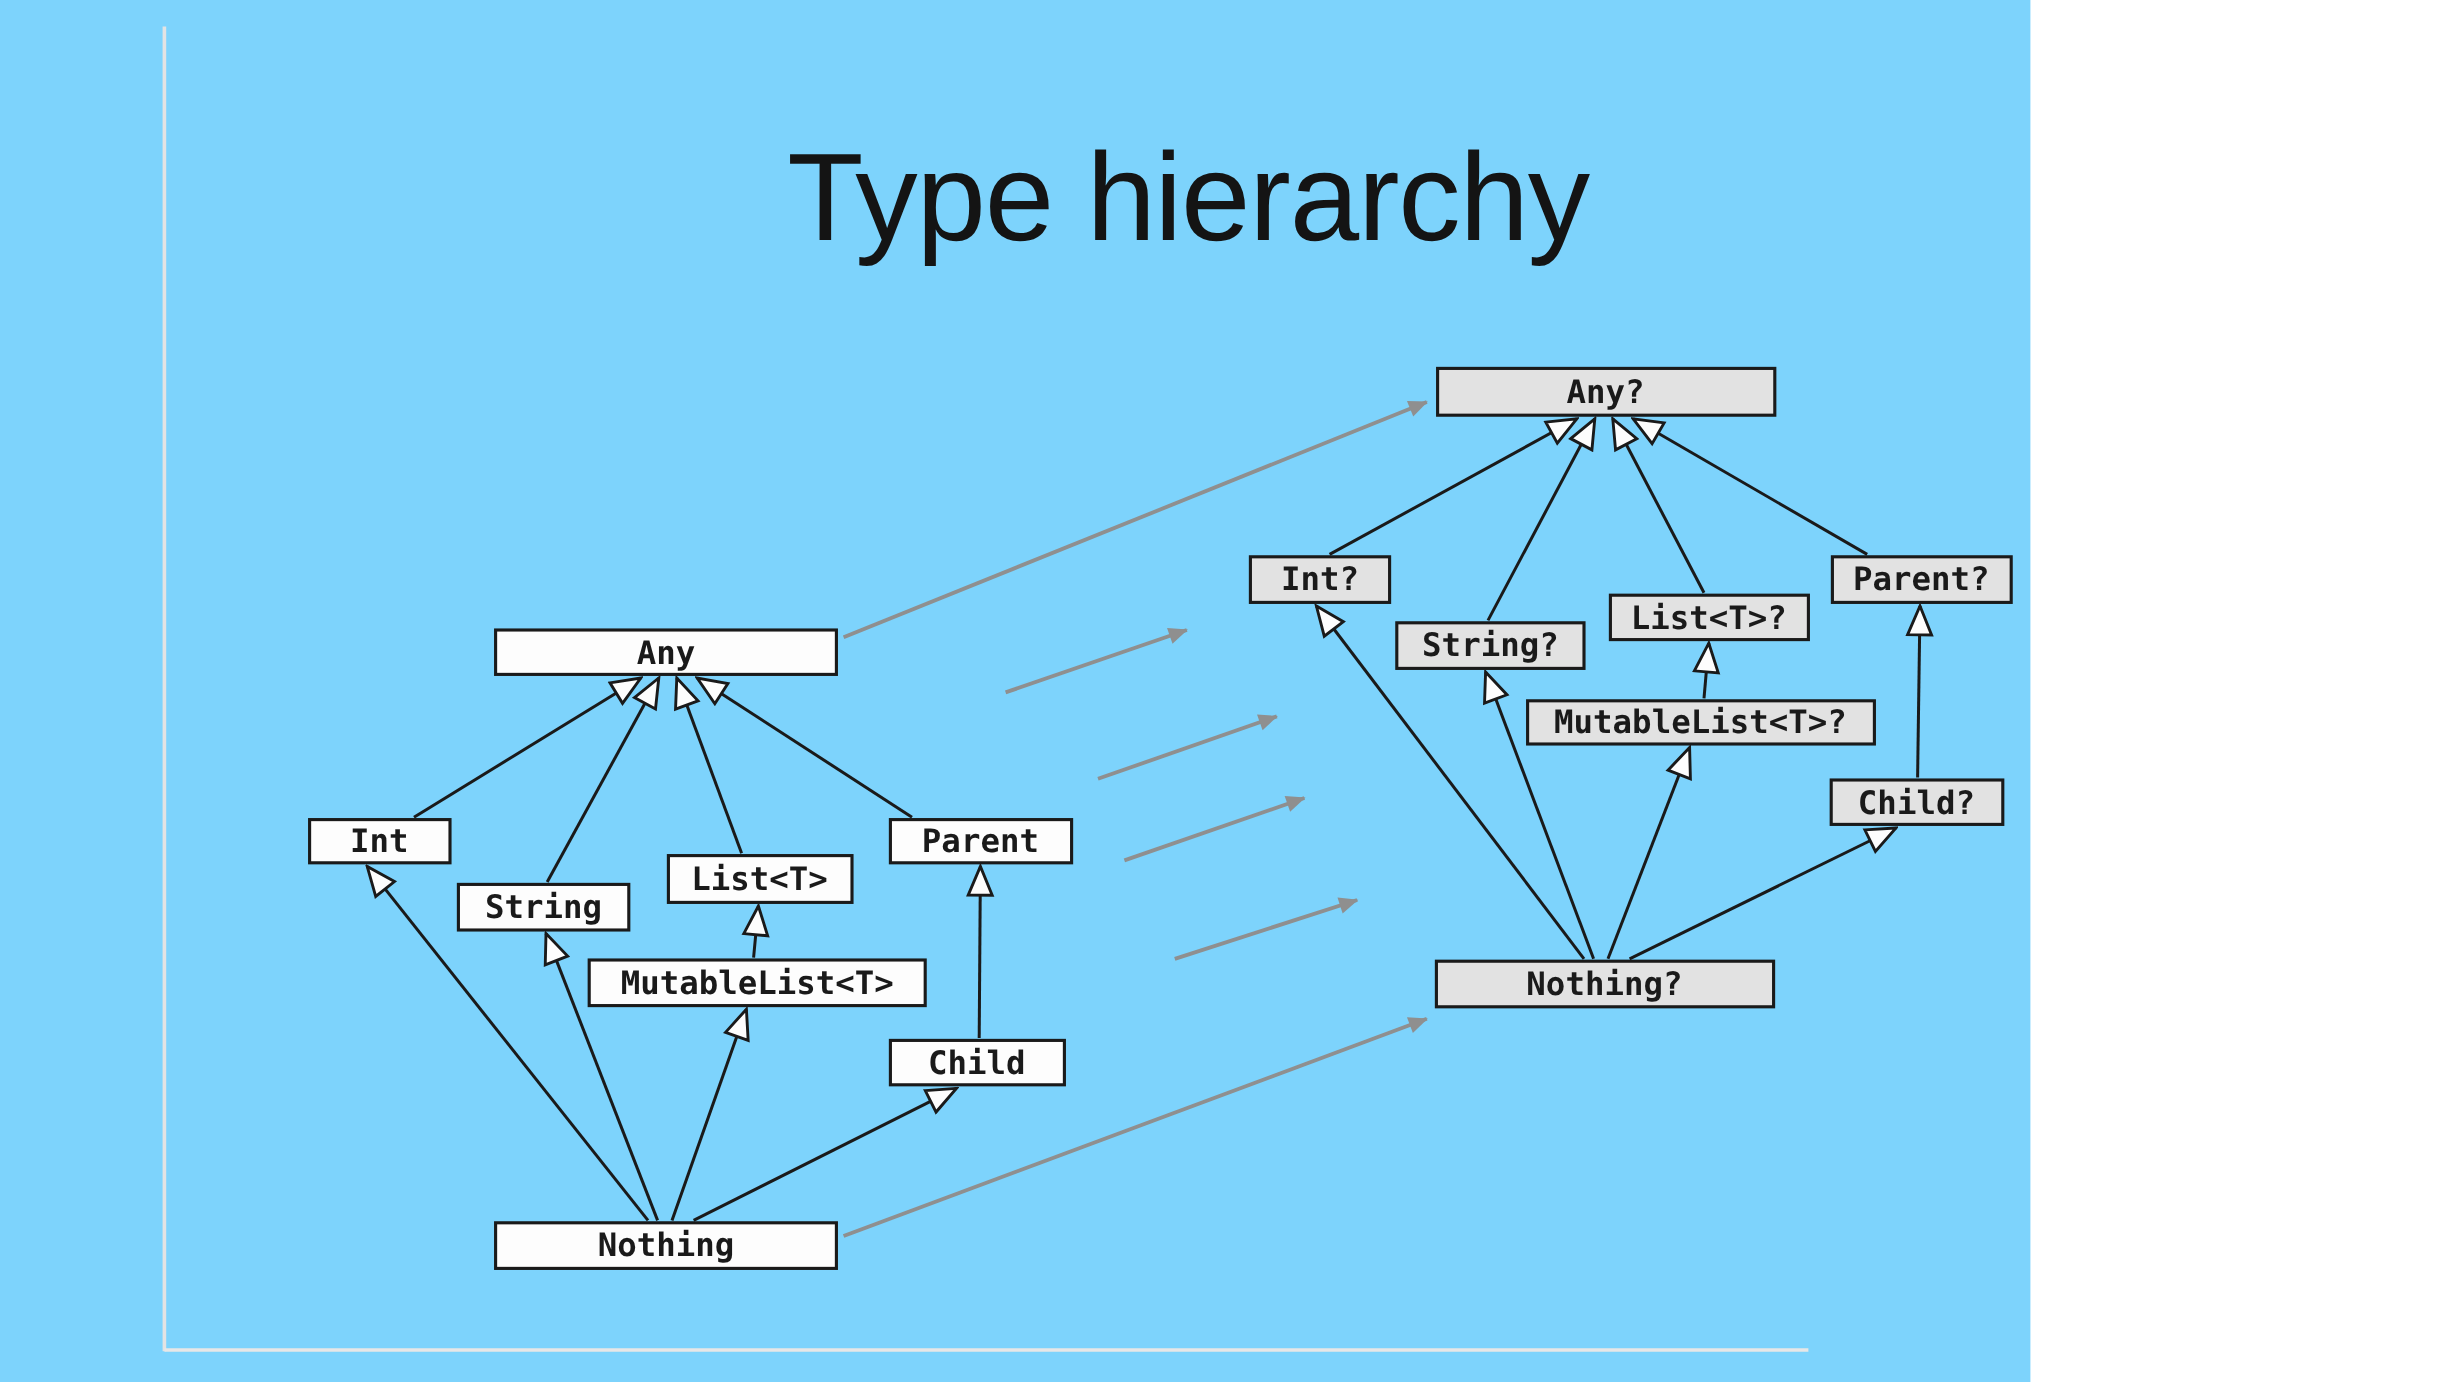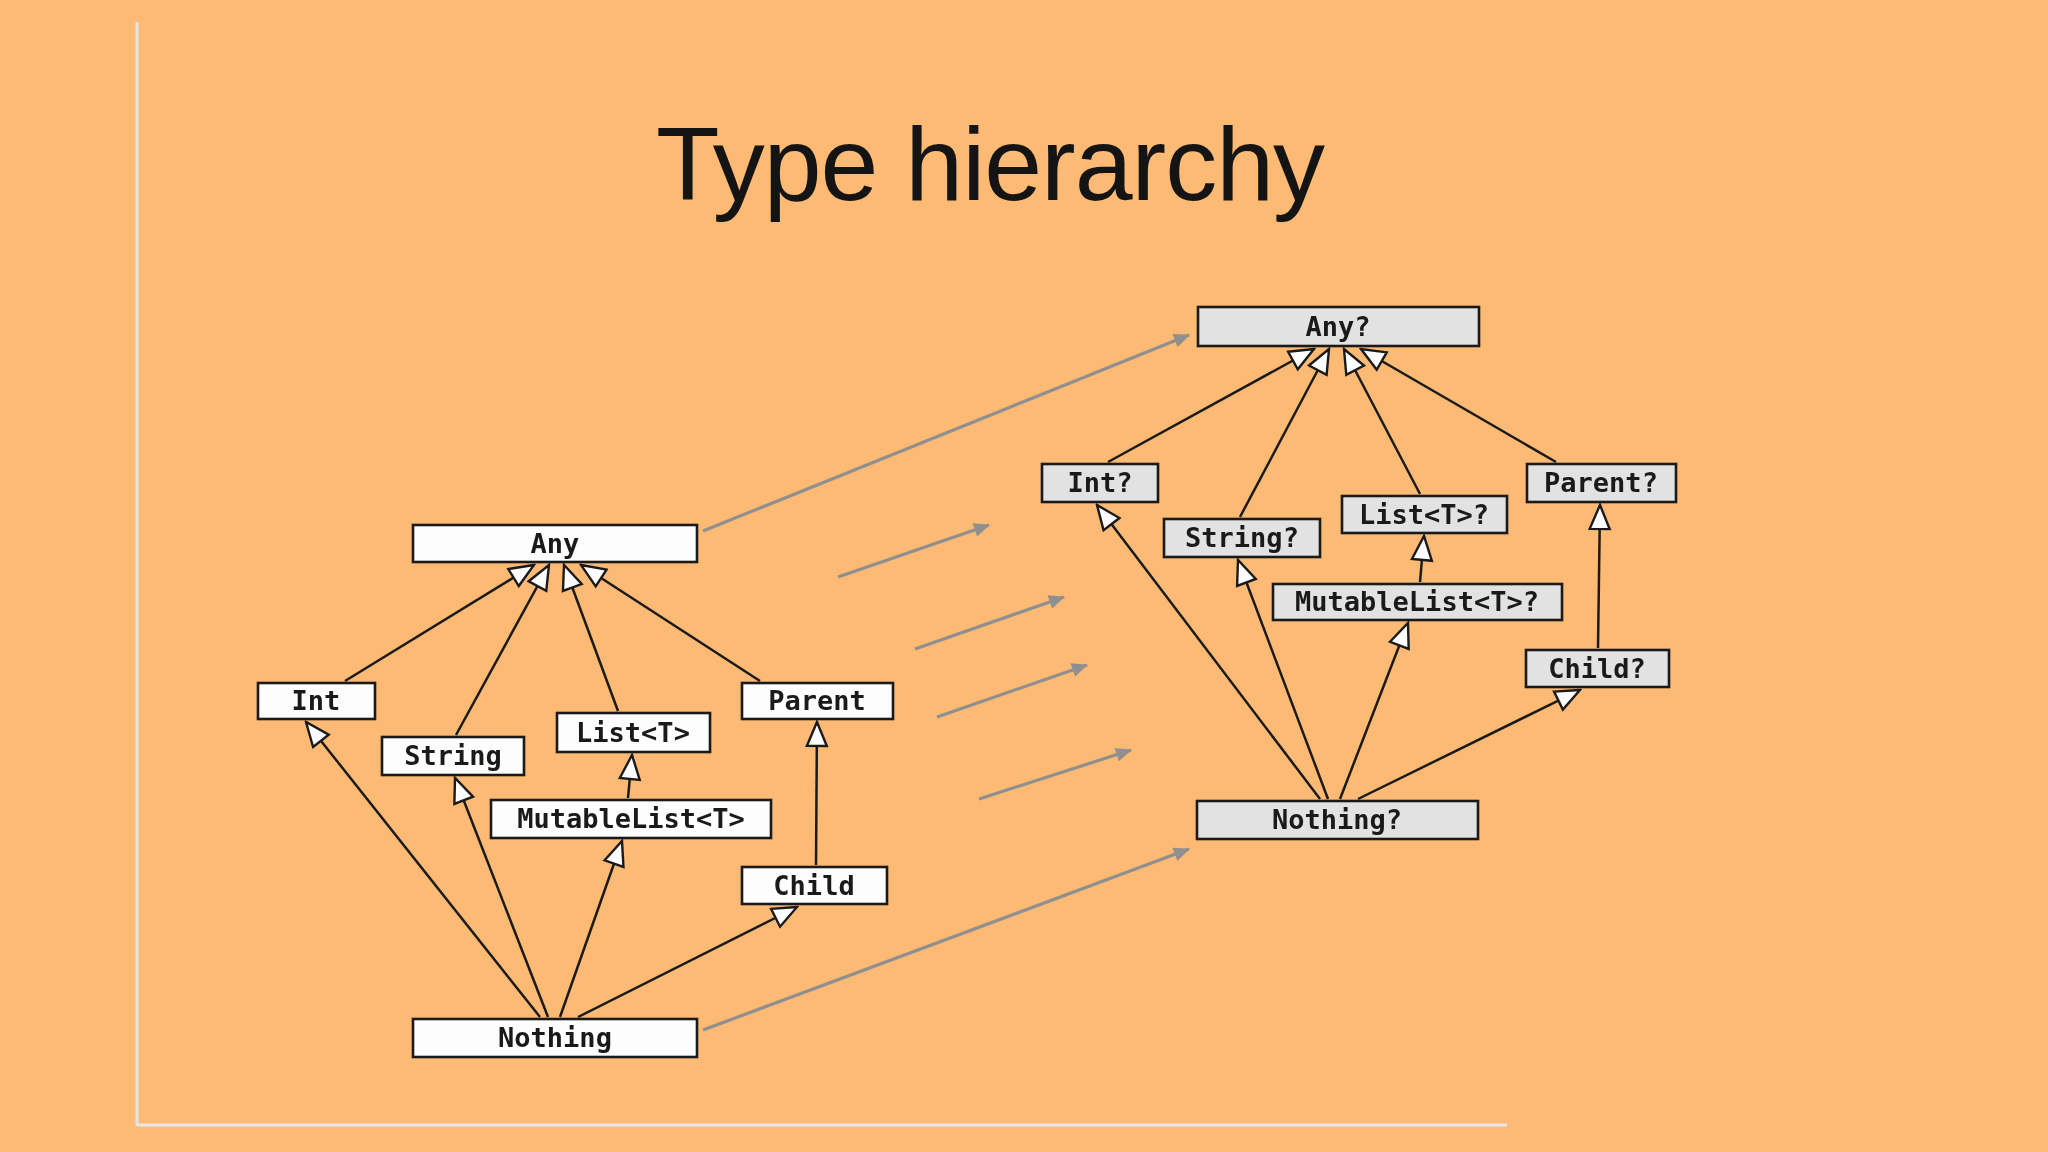--- a/index.html
+++ b/index.html
@@ -1,19 +1,19 @@
 <!DOCTYPE html>
 <html><head>
 <meta charset="utf-8">
 <style>
   html,body{margin:0;padding:0;background:#ffffff;}
   .stage{
     position:relative;
-    width:2048px;height:1152px;
-    background:#fdba74;
+    width:1692px;height:1152px;
+    background:#7dd3fc;
     overflow:hidden;
     font-family:"Liberation Sans",sans-serif;
   }
   svg{display:block;}
   .title-text{
     font-family:"Liberation Sans",sans-serif;
     font-weight:300;
     letter-spacing:-1px;
     fill:#141414;
   }

